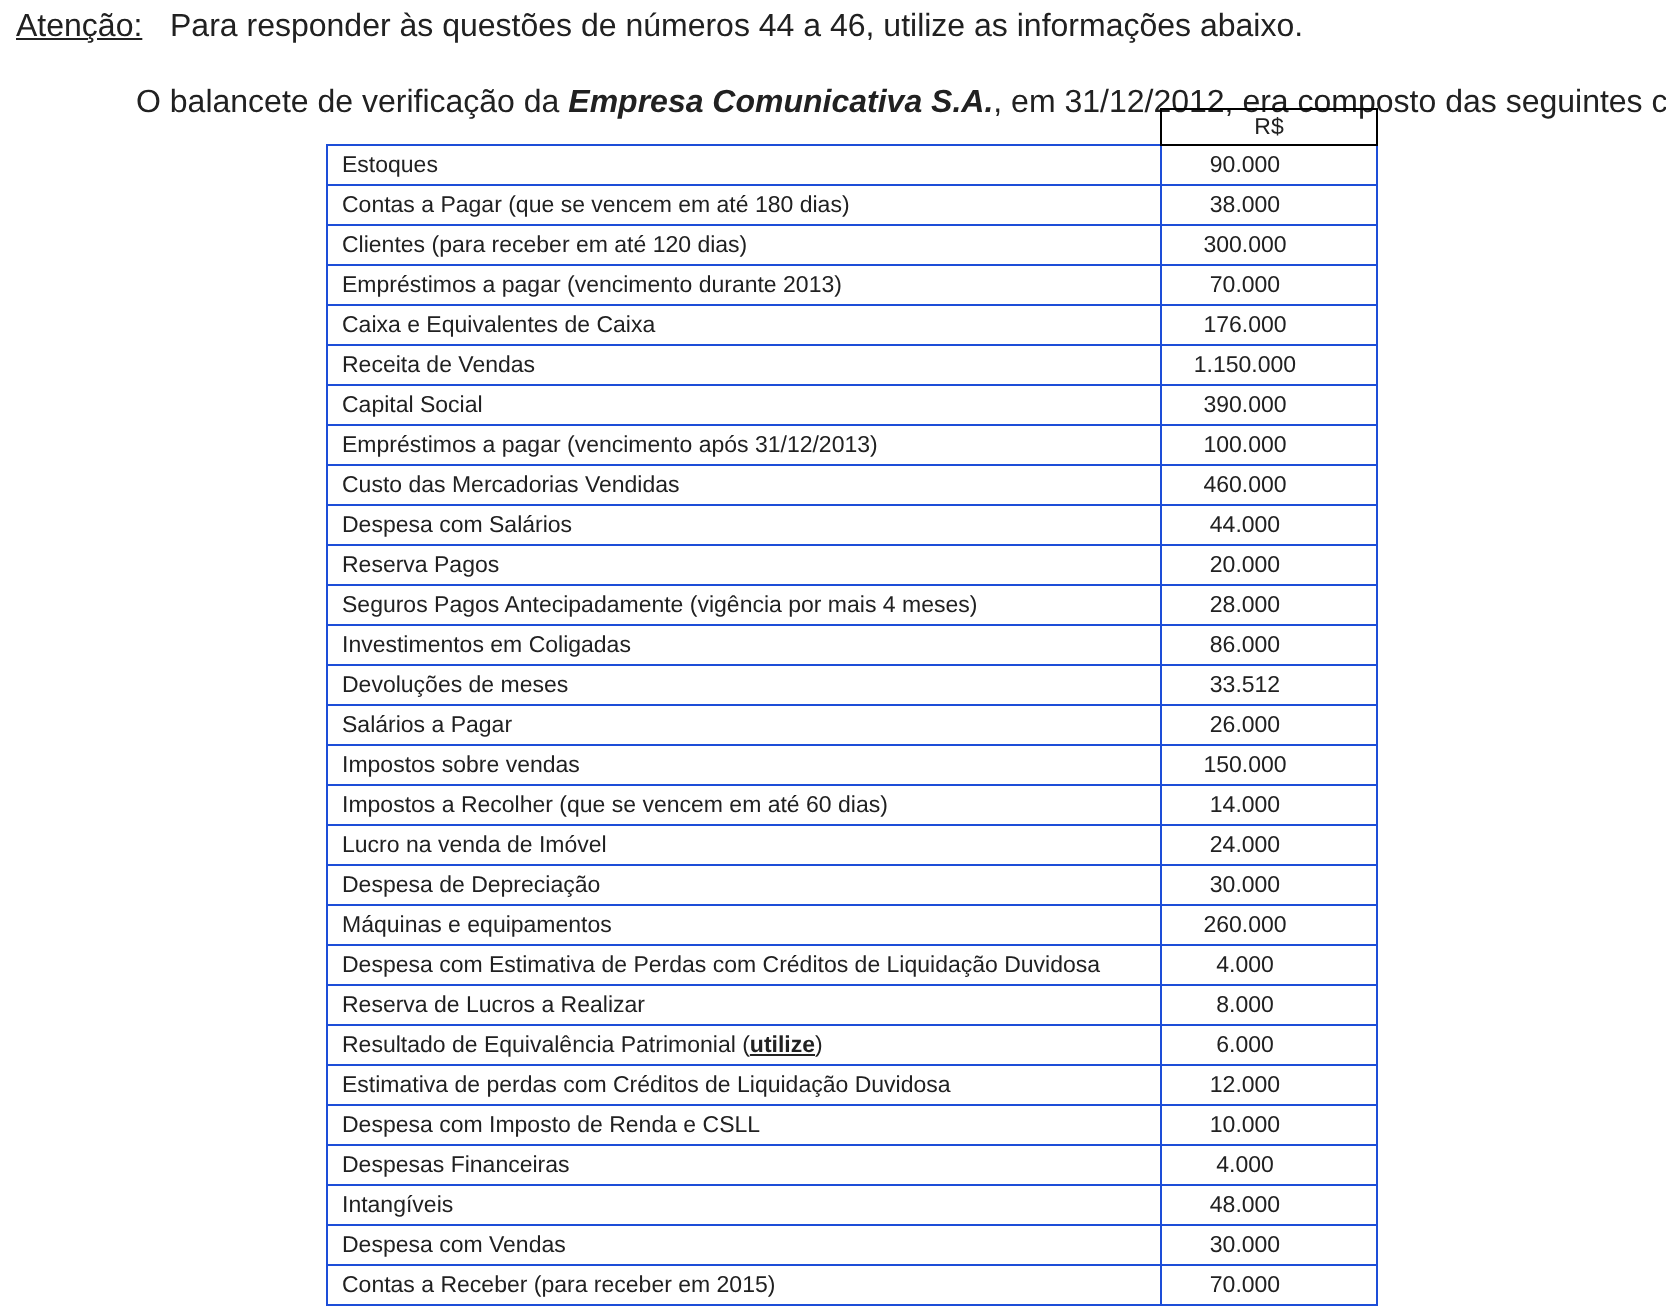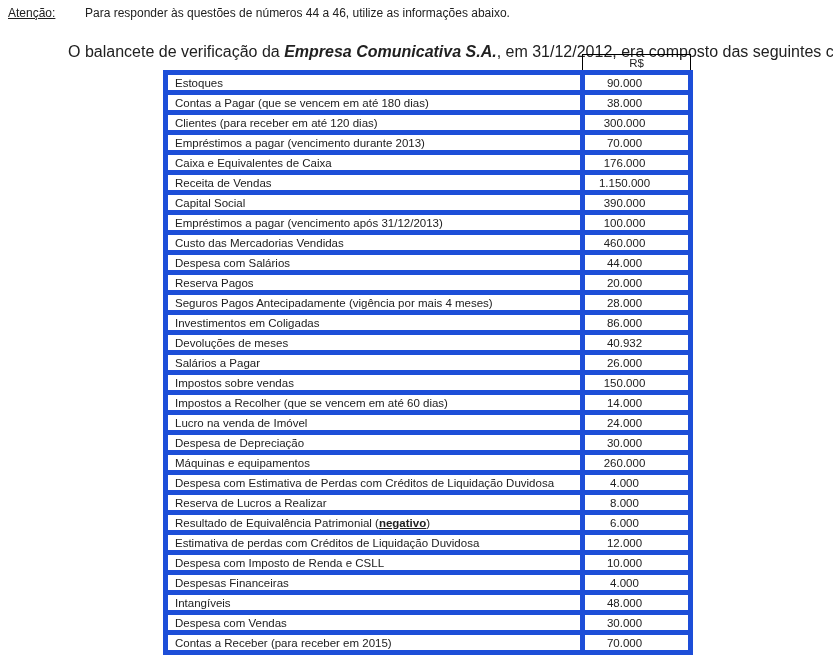--- a/index.html
+++ b/index.html
@@ -6,21 +6,21 @@
   html, body {
     width: 833px; height: 657px;
     background: #ffffff;
     font-family: "Liberation Sans", sans-serif;
     color: #212121;
     position: relative;
     overflow: hidden;
   }
   .header-line1 {
     position: absolute; top: 6px; left: 8px;
-    font-size: 12px; line-height: 15px;
+    font-size: 16px; line-height: 15px;
     white-space: nowrap;
   }
   .attention {
     display: inline-block;
     width: 77px;
     text-decoration: underline;
   }
   .header-line2 {
     position: absolute; top: 28px; left: 68px;
     font-size: 16px; line-height: 15px;
@@ -40,21 +40,21 @@
   table.accounts col.c-value { width: 108px; }
 
   tr.header-row td { height: 18px; }
   td.header-spacer { border: none; }
   td.value-header {
     border: 1px solid #000;
     text-align: center;
     vertical-align: middle;
   }
   tbody td {
-    border: 5px solid #1d4ed8;
+    border: 1px solid #1d4ed8;
     height: 20px;
     vertical-align: middle;
     white-space: nowrap;
     overflow: hidden;
     margin-top: 19px;
   }
   td.cell-name  { padding-left: 7px; text-align: left; }
   td.cell-value { padding-right: 24px; text-align: center; }
   .em-underline { font-weight: bold; text-decoration: underline; }
 </style>
@@ -128,21 +128,21 @@
       <tr>
     <td class="cell-name"><span>Seguros Pagos Antecipadamente (vigência por mais 4 meses)</span></td>
     <td class="cell-value">28.000</td>
   </tr>
       <tr>
     <td class="cell-name"><span>Investimentos em Coligadas</span></td>
     <td class="cell-value">86.000</td>
   </tr>
       <tr>
     <td class="cell-name"><span>Devoluções de meses</span></td>
-    <td class="cell-value">40.932</td>
+    <td class="cell-value">33.512</td>
   </tr>
       <tr>
     <td class="cell-name"><span>Salários a Pagar</span></td>
     <td class="cell-value">26.000</td>
   </tr>
       <tr>
     <td class="cell-name"><span>Impostos sobre vendas</span></td>
     <td class="cell-value">150.000</td>
   </tr>
       <tr>
@@ -163,21 +163,21 @@
   </tr>
       <tr>
     <td class="cell-name"><span>Despesa com Estimativa de Perdas com Créditos de Liquidação Duvidosa</span></td>
     <td class="cell-value">4.000</td>
   </tr>
       <tr>
     <td class="cell-name"><span>Reserva de Lucros a Realizar</span></td>
     <td class="cell-value">8.000</td>
   </tr>
       <tr>
-    <td class="cell-name"><span>Resultado de Equivalência Patrimonial (</span><span class="em-underline">negativo</span><span>)</span></td>
+    <td class="cell-name"><span>Resultado de Equivalência Patrimonial (</span><span class="em-underline">utilize</span><span>)</span></td>
     <td class="cell-value">6.000</td>
   </tr>
       <tr>
     <td class="cell-name"><span>Estimativa de perdas com Créditos de Liquidação Duvidosa</span></td>
     <td class="cell-value">12.000</td>
   </tr>
       <tr>
     <td class="cell-name"><span>Despesa com Imposto de Renda e CSLL</span></td>
     <td class="cell-value">10.000</td>
   </tr>

